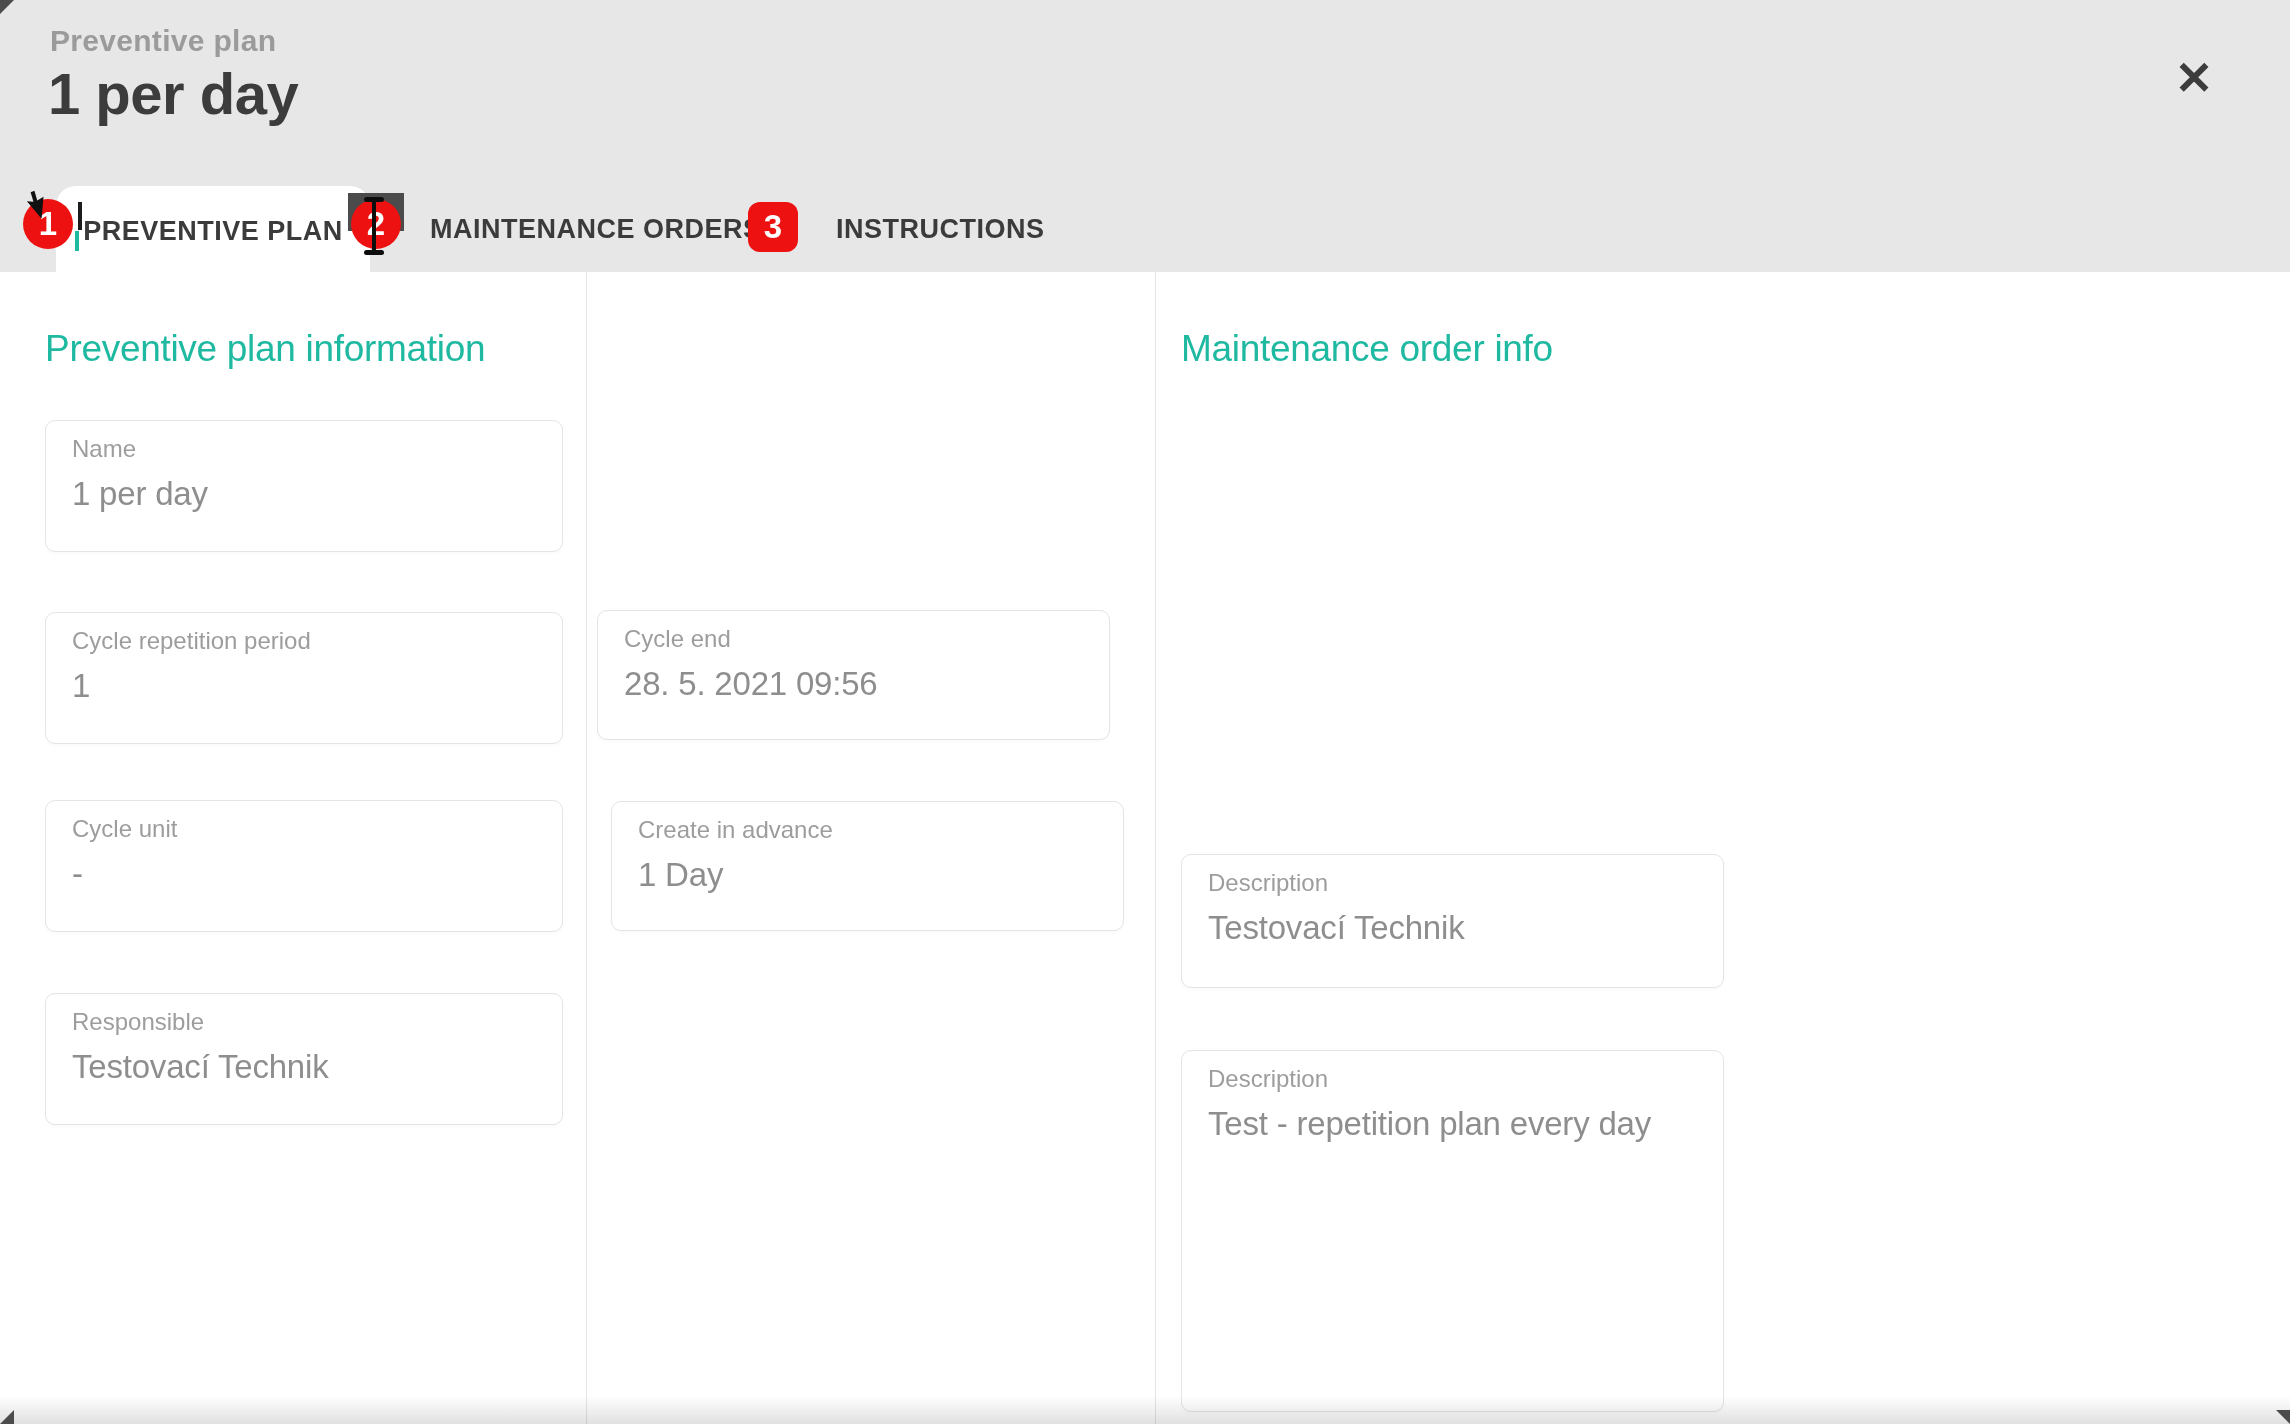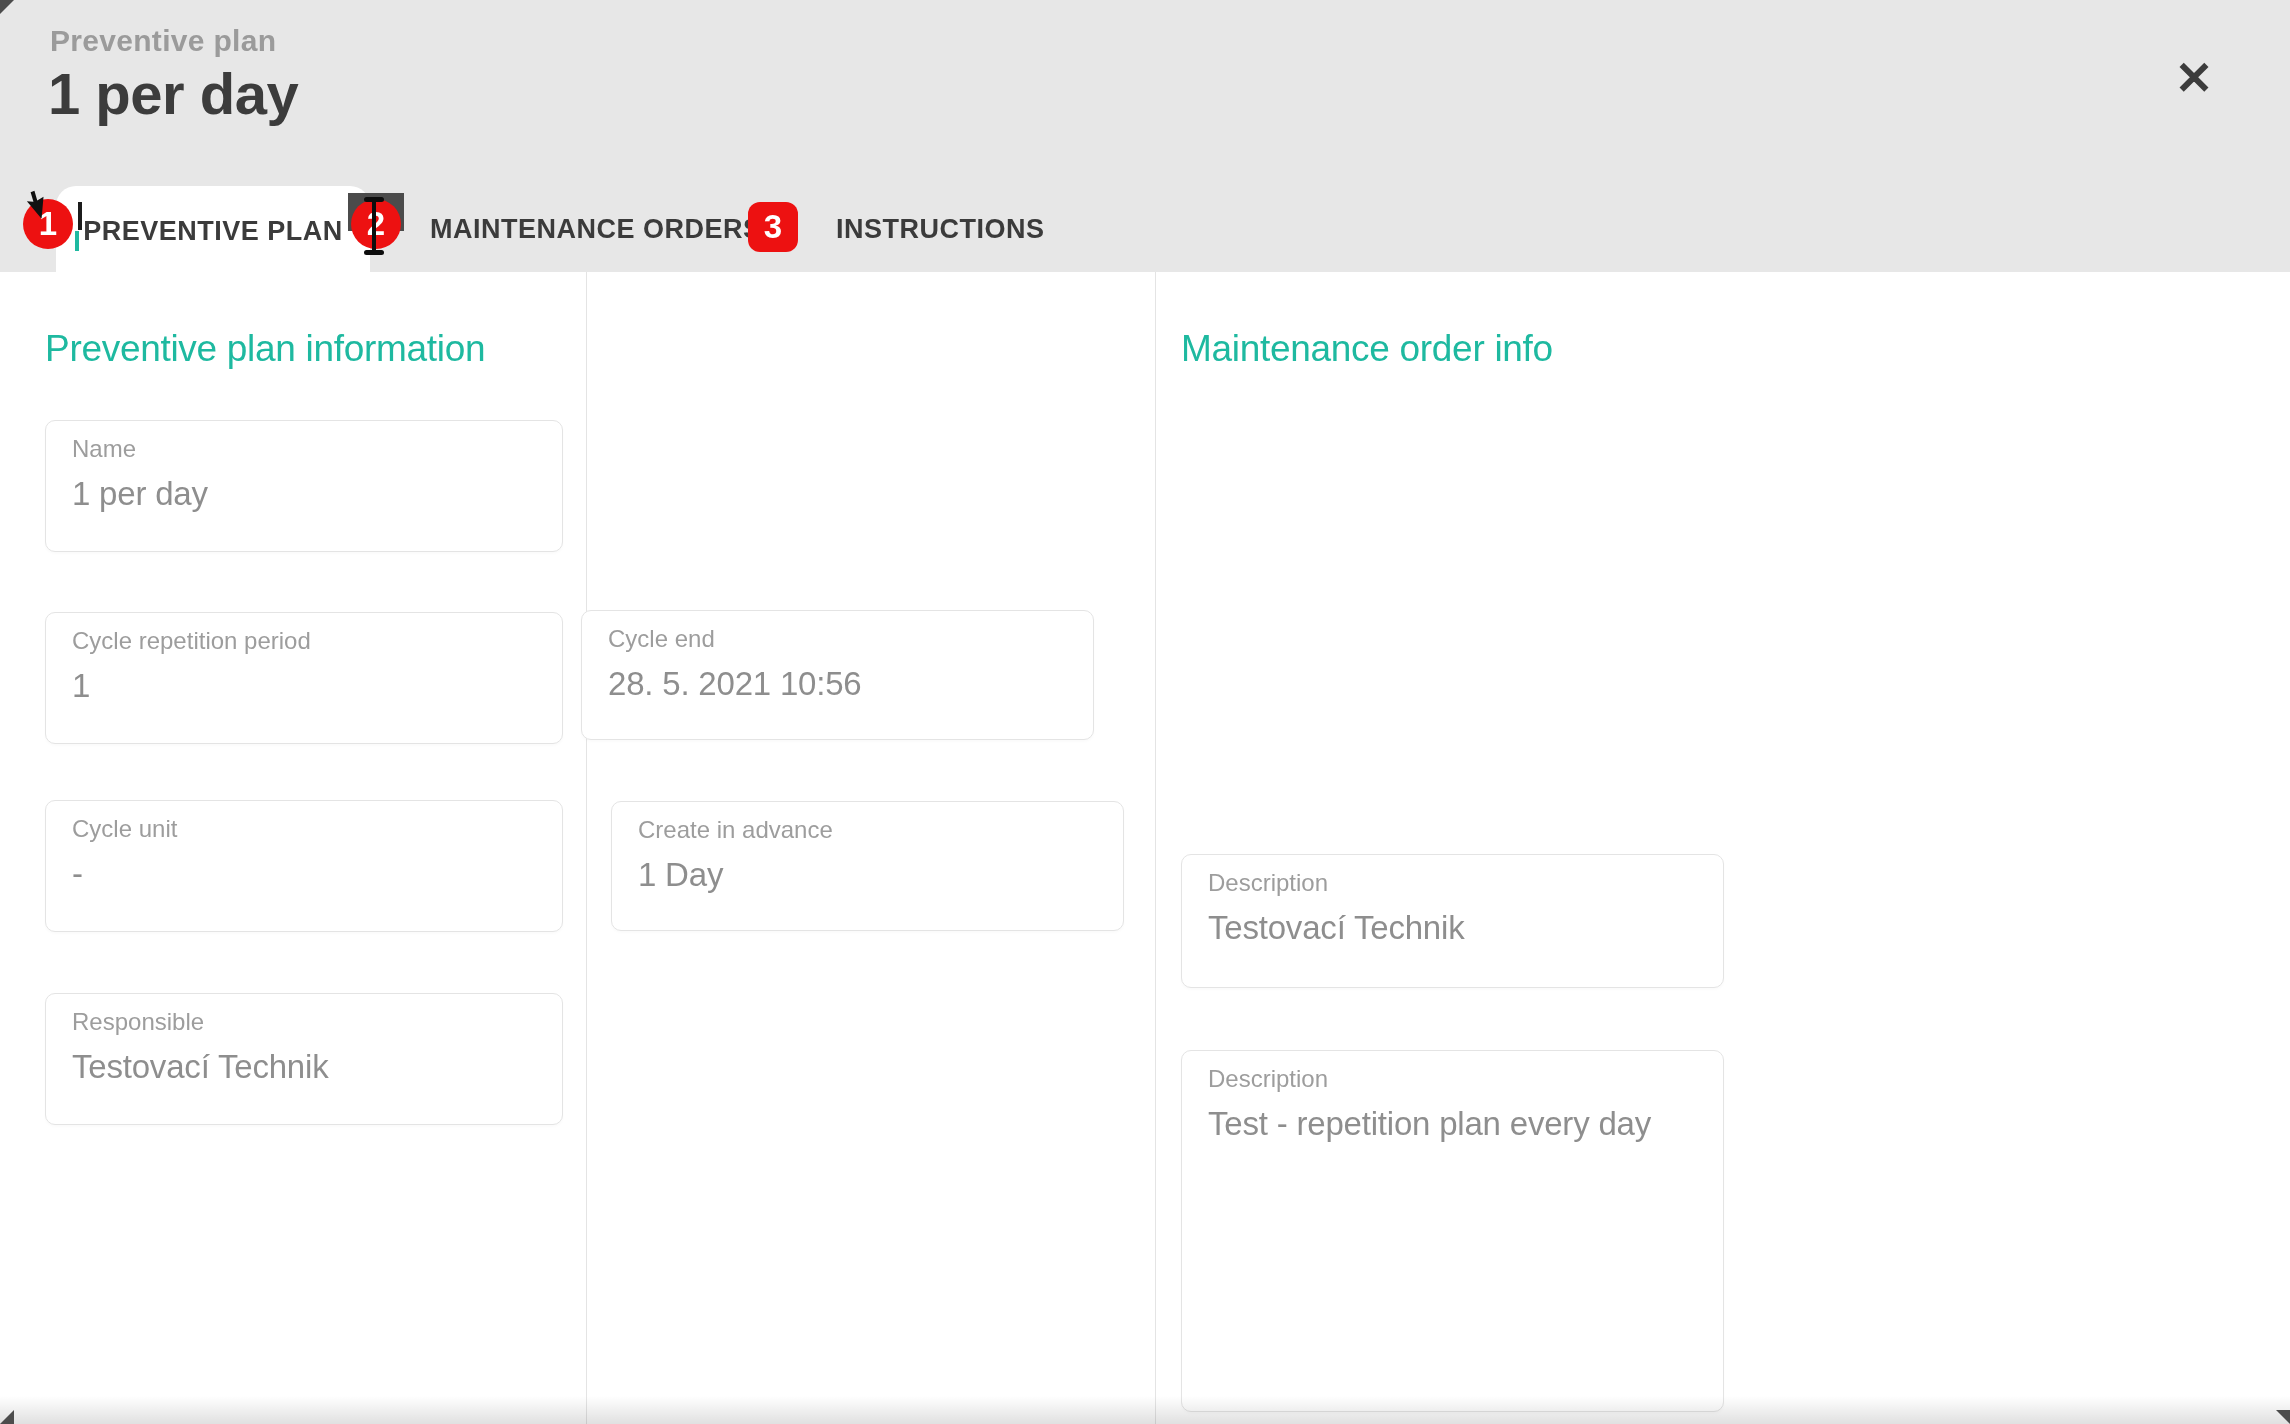--- a/index.html
+++ b/index.html
@@ -171,23 +171,23 @@
   </div>
   <div class="field" style="left:45px;top:800px;width:516px;height:130px;text-decoration:underline;">
     <span class="field-label">Cycle unit</span>
     <div class="field-value">-</div>
   </div>
   <div class="field" style="left:45px;top:993px;width:516px;height:130px;">
     <span class="field-label">Responsible</span>
     <div class="field-value">Testovací Technik</div>
   </div>
 
-  <div class="field" style="left:581px;top:610px;width:511px;height:128px;">
+  <div class="field" style="left:597px;top:610px;width:511px;height:128px;">
     <span class="field-label">Cycle end</span>
-    <div class="field-value">28. 5. 2021 10:56</div>
+    <div class="field-value">28. 5. 2021 09:56</div>
   </div>
   <div class="field" style="left:611px;top:801px;width:511px;height:128px;">
     <span class="field-label">Create in advance</span>
     <div class="field-value">1 Day</div>
   </div>
 
   <div class="field" style="left:1181px;top:854px;width:541px;height:132px;">
     <span class="field-label">Description</span>
     <div class="field-value">Testovací Technik</div>
   </div>

